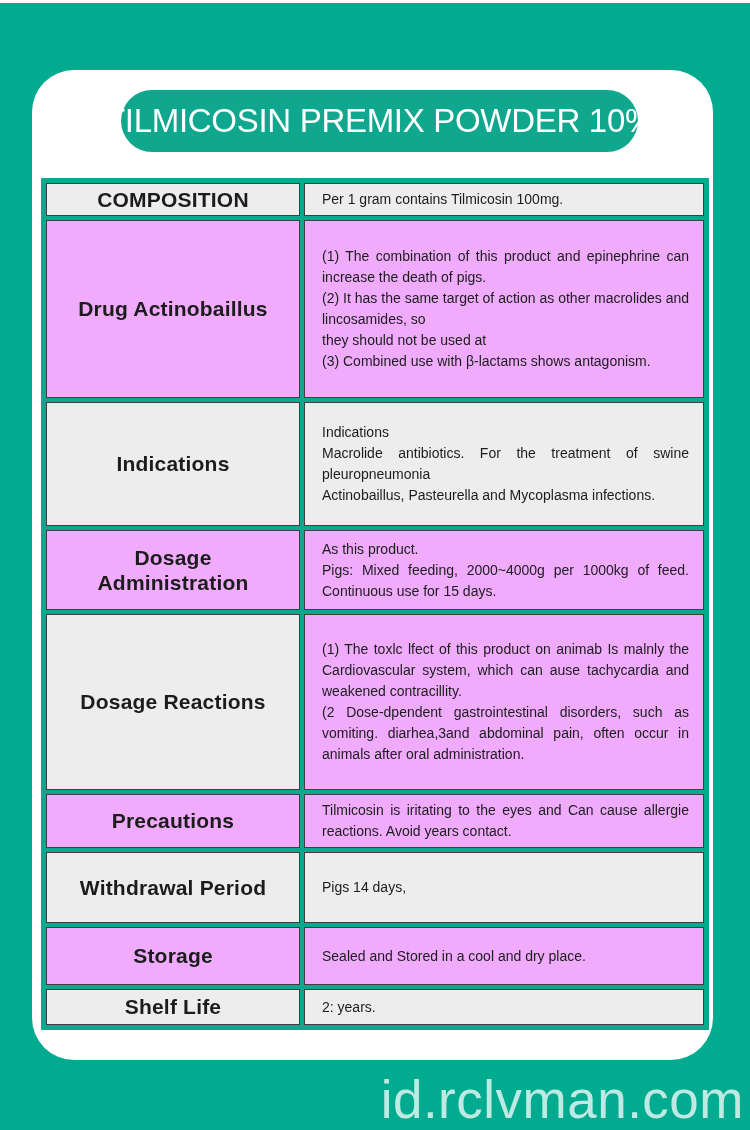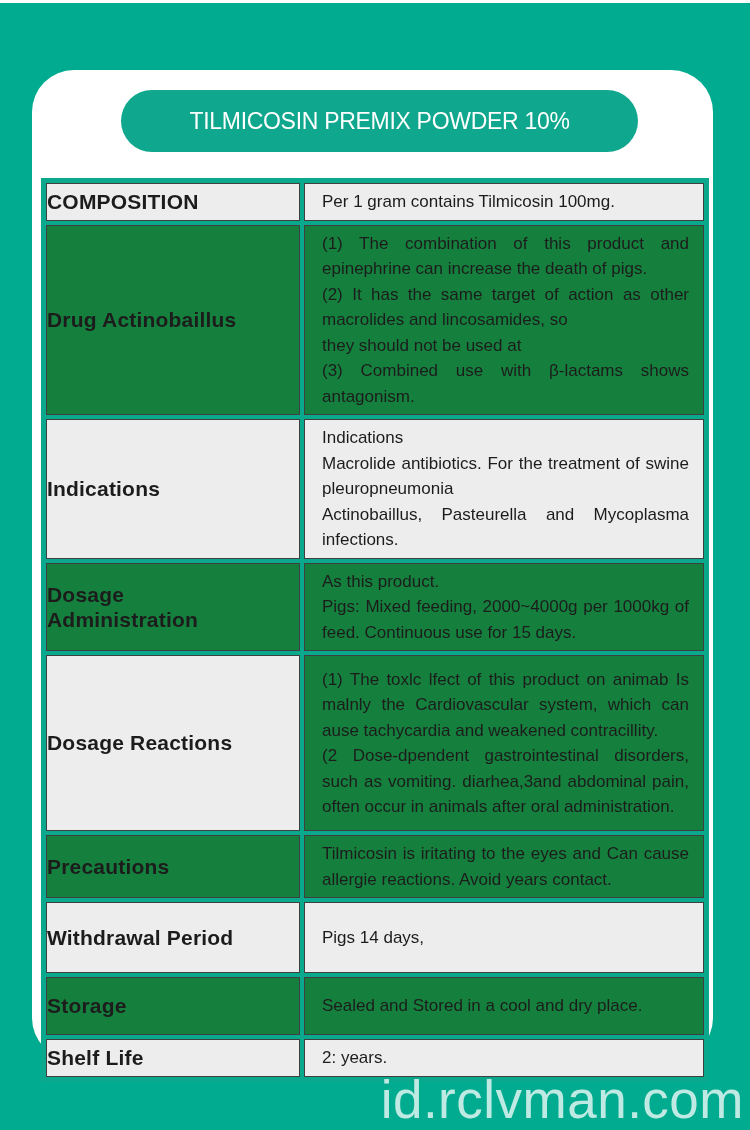--- a/index.html
+++ b/index.html
@@ -16,49 +16,49 @@
   .card {
     position:absolute; left:32px; top:70px; width:681px; height:990px;
     background:#ffffff; border-radius:42px;
   }
   .pill {
     position:absolute; left:89px; top:20px; width:517px; height:62px;
     background:#0FA78D; border-radius:31px;
     display:flex; align-items:center; justify-content:center;
   }
   .pill-title {
-    color:#ffffff; font-size:23px; font-weight:400; letter-spacing:-0.3px;
+    color:#ffffff; font-size:33px; font-weight:400; letter-spacing:-0.3px;
     white-space:nowrap;
   }
   table.spec {
     position:absolute; left:9px; top:108px;
     width:668px;
     border-collapse:separate; border-spacing:4px;
     background:#0AA88D; padding:1px;
     table-layout:fixed;
   }
   col.c-label { width:254px; }
   col.c-content { width:400px; }
   td {
     border:1px solid #3F3F3F;
-    background:#15803d;
+    background:#f0abfc;
     vertical-align:middle;
     color:#1C1C1C;
   }
   td.gray { background:#EDEDED; }
   td.label {
-    text-align:left;
+    text-align:center;
     font-weight:bold;
     font-size:21px;
     line-height:1.2;
     white-space:pre-line;
     letter-spacing:0.2px;
   }
   td.content {
-    font-size:17px;
+    font-size:14px;
     line-height:1.5;
     padding:5px 14px 5px 17px;
     text-align:justify;
     white-space:pre-line;
   }
   tr.r1 { height:33px; }
   tr.r2 { height:178px; }
   tr.r3 { height:124px; }
   tr.r4 { height:80px; }
   tr.r5 { height:176px; }

